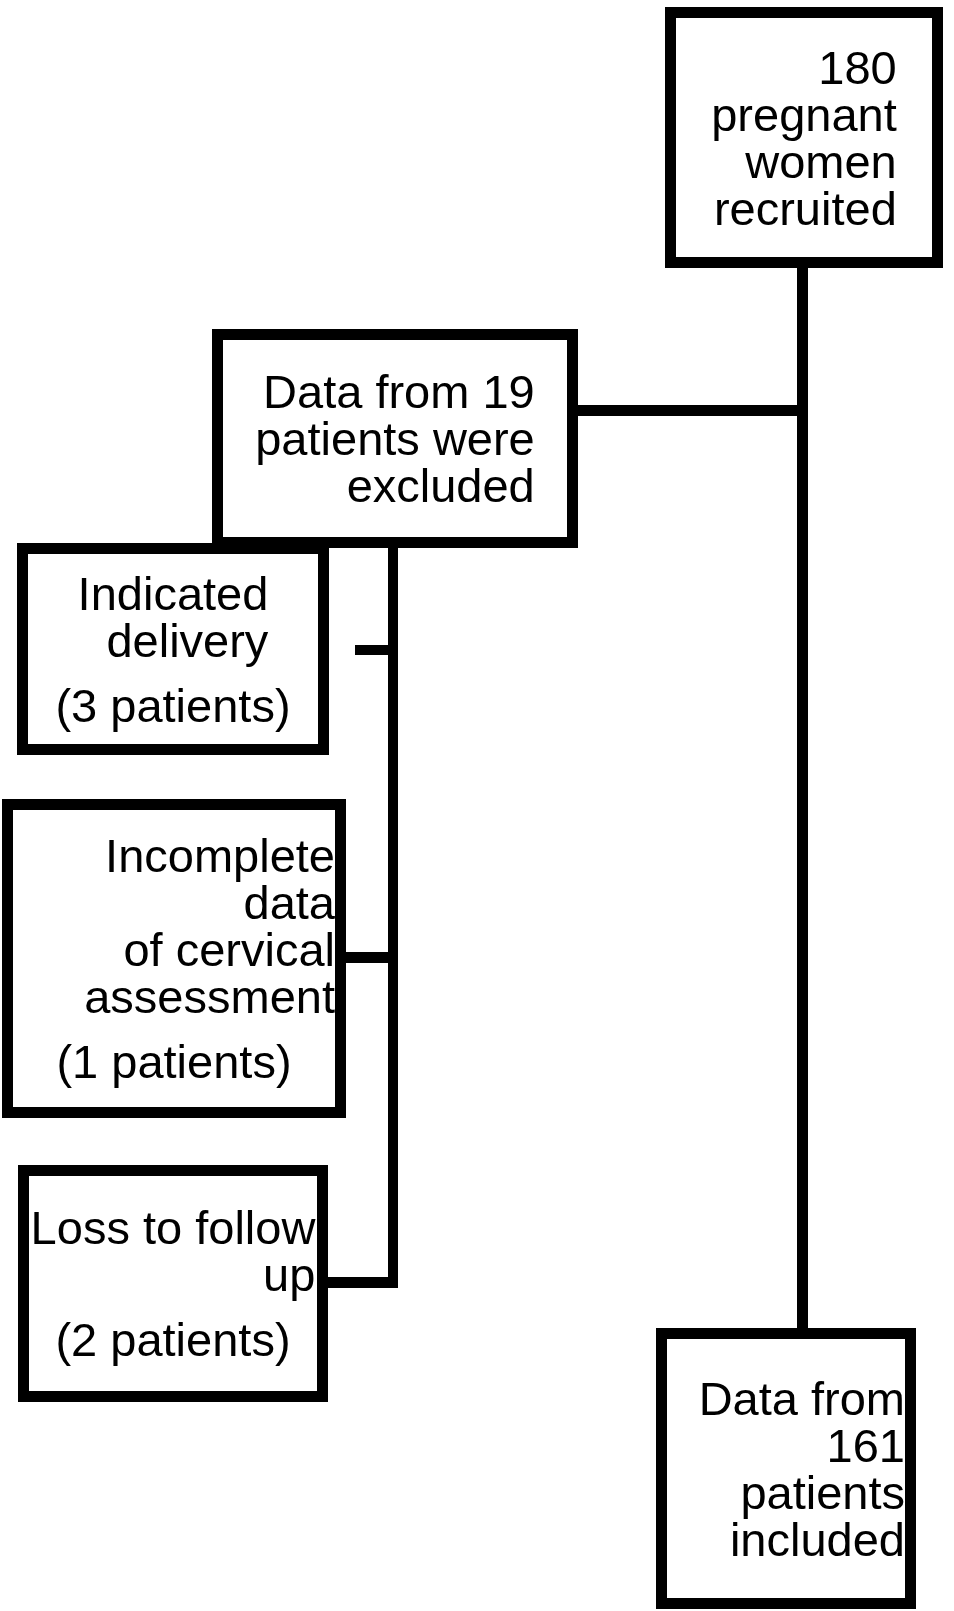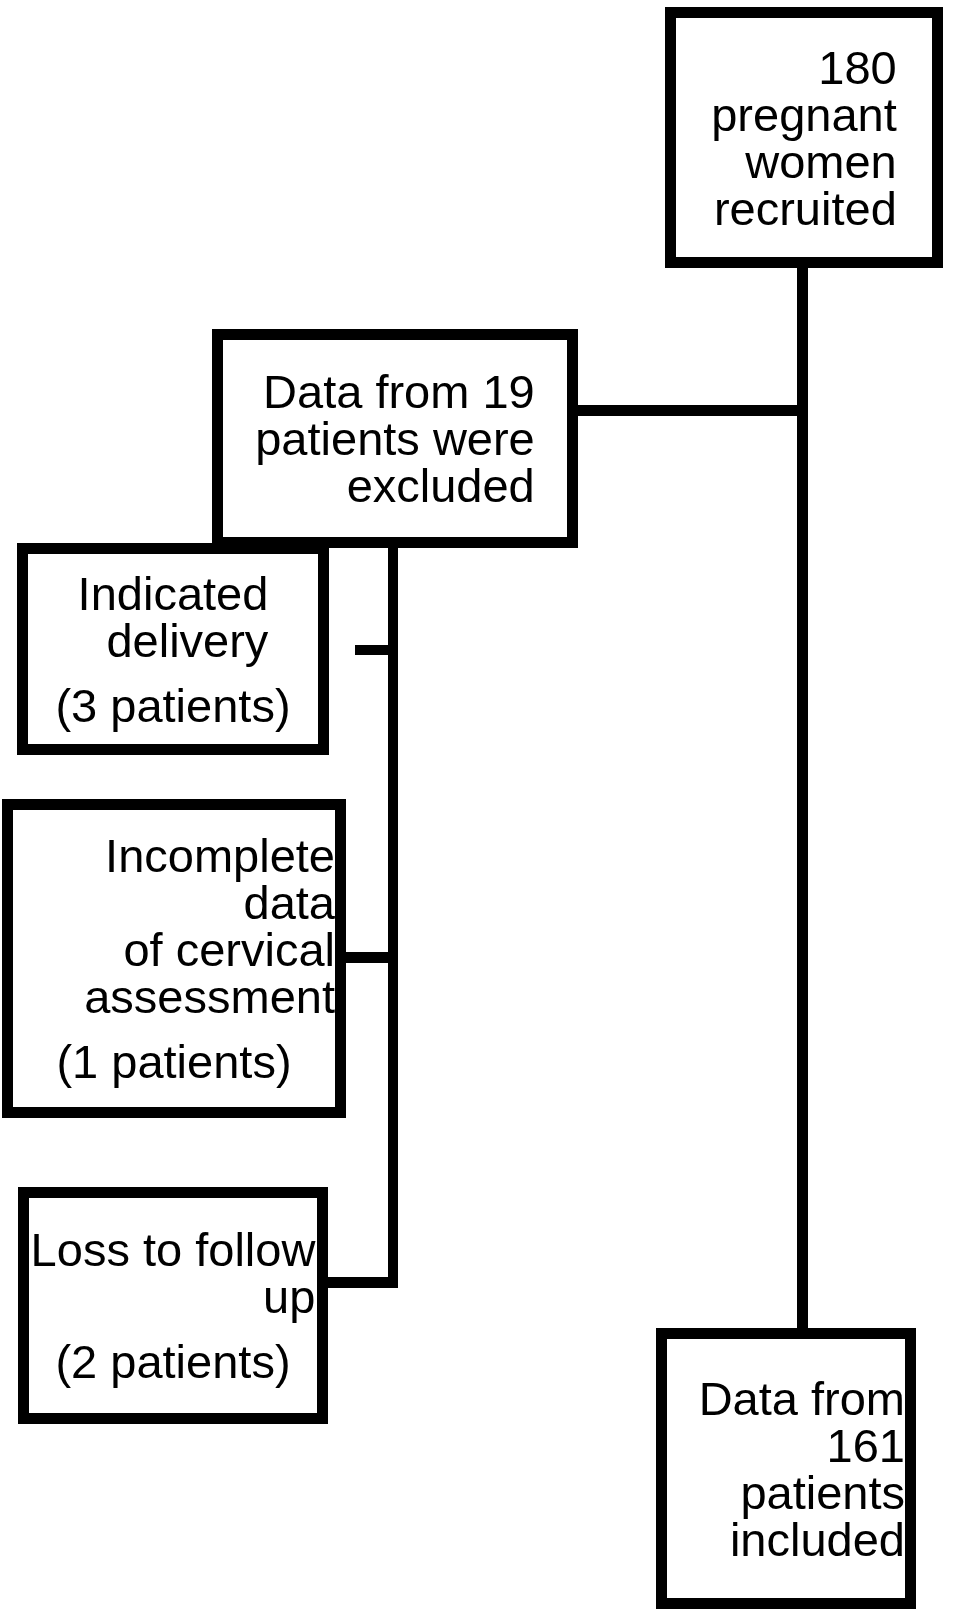--- a/index.html
+++ b/index.html
@@ -39,21 +39,21 @@
   .line {
     position: absolute;
     background: var(--line);
   }
 
   
   .b-recruited  { left: 665px; top: 7px;    width: 278px; height: 261px; }
   .b-excluded   { left: 212px; top: 301px;  width: 366px; height: 219px; margin-top: 28px; }
   .b-indicated  { left: 17px;  top: 543px;  width: 312px; height: 212px; }
   .b-incomplete { left: 2px;   top: 799px;  width: 344px; height: 319px; }
-  .b-loss       { left: 18px;  top: 1165px; width: 310px; height: 237px; margin-top: 22px; }
+  .b-loss       { left: 18px;  top: 1165px; width: 310px; height: 237px; }
   .b-included   { left: 656px; top: 1328px; width: 260px; height: 281px; }
 
   
   .l-main-v   { left: 797px; top: 266px;  width: 11px;  height: 1064px; } 
   .l-excl-h   { left: 576px; top: 405px;  width: 232px; height: 11px; }   
   .l-excl-v   { left: 388px; top: 518px;  width: 10px;  height: 770px; }  
   .l-conn-ind { left: 355px; top: 645px;  width: 38px;  height: 10px; }   
   .l-conn-inc { left: 344px; top: 952px;  width: 54px;  height: 11px; }   
   .l-conn-los { left: 326px; top: 1277px; width: 72px;  height: 11px; }   
 </style>

